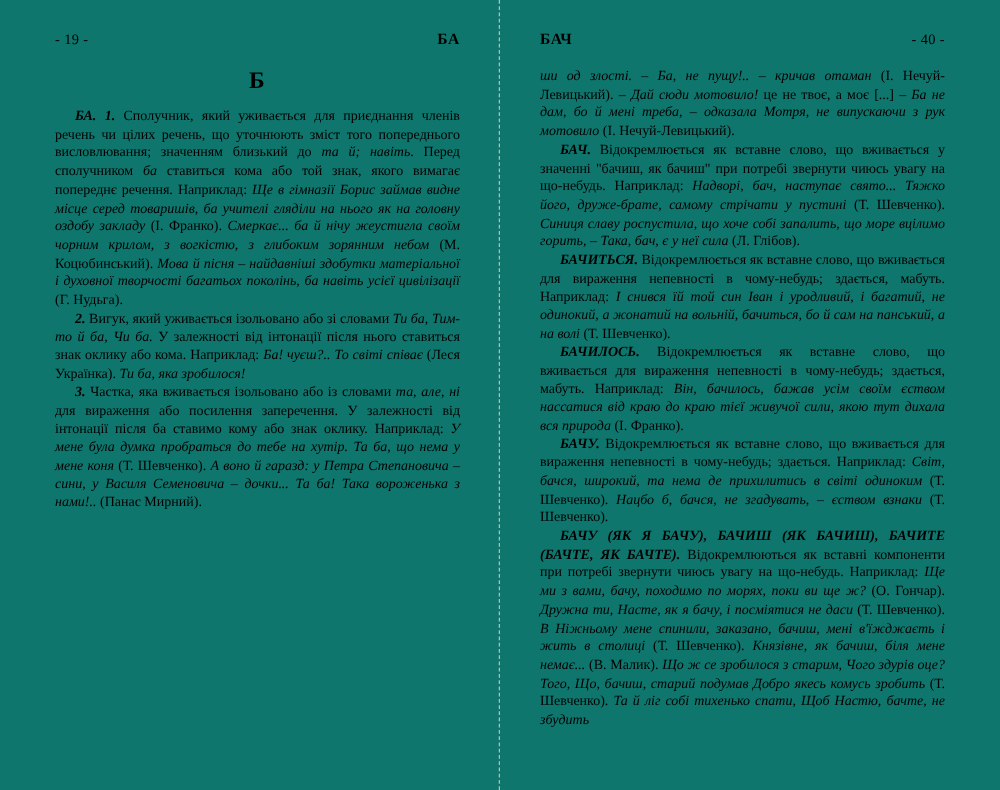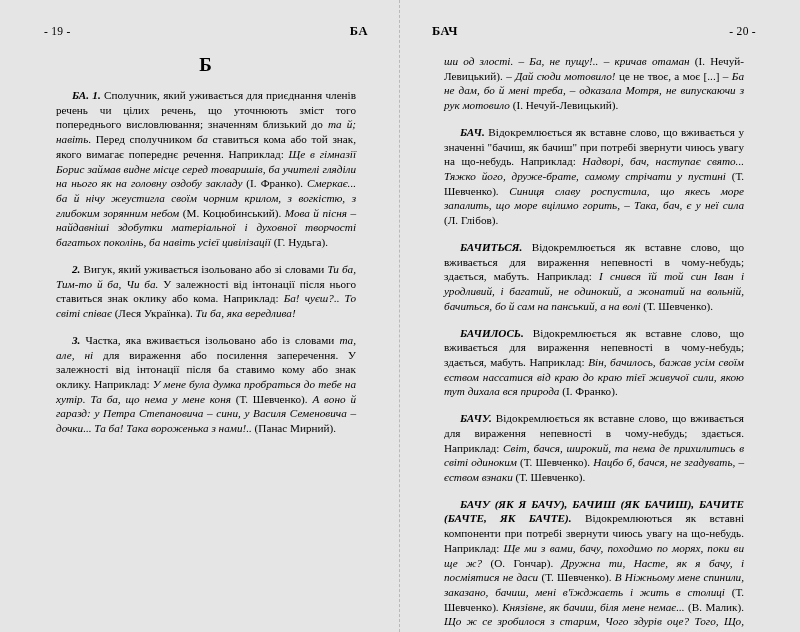--- a/index.html
+++ b/index.html
@@ -11,21 +11,21 @@
     width: 800px;
     height: 632px;
     font-family: "Liberation Serif", serif;
     color: #000000;
     overflow: hidden;
   }
   .page {
     position: relative;
     width: 800px;
     height: 632px;
-    background: #e5e5e5;
+    background: #0f766e;
   }
   .spine {
     position: absolute;
     left: 399px;
     top: 0;
     width: 0;
     height: 632px;
     border-left: 1px dashed #b9b9b9;
   }
   .leaf {
@@ -67,21 +67,21 @@
   }
 
   .col {
     font-size: 11.2px;
     line-height: 1.315;
     text-align: justify;
     text-justify: inter-word;
     hyphens: manual;
   }
   .col p {
-    margin: 12px;
+    margin: 0;
     text-indent: 16px;
   }
   .col p.noindent {
     text-indent: 0;
   }
   b.hw {
     font-weight: bold;
     font-style: italic;
   }
   i {
@@ -99,35 +99,35 @@
     <div class="runhead runhead-left">
       <span class="folio">- 19 -</span>
       <span class="rh-spacer"></span>
       <span class="rh-word">БА</span>
     </div>
 
     <div class="big-letter">Б</div>
 
     <div class="col">
       <p><b class="hw">БА. 1.</b> Сполучник, який уживається для приєднання членів речень чи цілих речень, що уточнюють зміст того попереднього висловлювання; значенням близький до <i>та й; навіть</i>. Перед сполучником <i>ба</i> ставиться кома або той знак, якого вимагає попереднє речення. Наприклад: <i>Ще в гімназії Борис займав видне місце серед товаришів, ба учителі гляділи на нього як на головну оздобу закладу</i> (І. Франко). <i>Смеркає... ба й нічу жеустигла своїм чорним крилом, з вогкістю, з глибоким зорянним небом</i> (М. Коцюбинський). <i>Мова й пісня – найдавніші здобутки матеріальної і духовної творчості багатьох поколінь, ба навіть усієї цивілізації</i> (Г. Нудьга).</p>
-      <p><b class="hw">2.</b> Вигук, який уживається ізольовано або зі словами <i>Ти ба, Тим-то й ба, Чи ба.</i> У залежності від інтонації після нього ставиться знак оклику або кома. Наприклад: <i>Ба! чуєш?.. То світі співає</i> (Леся Українка). <i>Ти ба, яка вередлива!</i></p>
+      <p><b class="hw">2.</b> Вигук, який уживається ізольовано або зі словами <i>Ти ба, Тим-то й ба, Чи ба.</i> У залежності від інтонації після нього ставиться знак оклику або кома. Наприклад: <i>Ба! чуєш?.. То світі співає</i> (Леся Українка). <i>Ти ба, яка зробилося!</i></p>
       <p><b class="hw">3.</b> Частка, яка вживається ізольовано або із словами <i>та, але, ні</i> для вираження або посилення заперечення. У залежності від інтонації після ба ставимо кому або знак оклику. Наприклад: <i>У мене була думка пробраться до тебе на хутір. Та ба, що нема у мене коня</i> (Т. Шевченко). <i>А воно й гаразд: у Петра Степановича – сини, у Василя Семеновича – дочки... Та ба! Така вороженька з нами!..</i> (Панас Мирний).</p>
     </div>
   </div>
 
   <div class="leaf leaf-right">
     <div class="runhead runhead-right">
       <span class="rh-word">БАЧ</span>
       <span class="rh-spacer"></span>
-      <span class="folio">- 20 -</span>
+      <span class="folio">- 40 -</span>
     </div>
 
     <div class="col">
       <p class="noindent"><i>ши од злості. – Ба, не пущу!.. – кричав отаман</i> (І. Нечуй-Левицький). – <i>Дай сюди мотовило!</i> це не твоє, а моє [...] – <i>Ба не дам, бо й мені треба, – одказала Мотря, не випускаючи з рук мотовило</i> (І. Нечуй-Левицький).</p>
-      <p><b class="hw">БАЧ.</b> Відокремлюється як вставне слово, що вживається у значенні "бачиш, як бачиш" при потребі звернути чиюсь увагу на що-небудь. Наприклад: <i>Надворі, бач, наступає свято... Тяжко його, друже-брате, самому стрічати у пустині</i> (Т. Шевченко). <i>Синиця славу роспустила, що якесь море запалить, що море вцілимо горить, – Така, бач, є у неї сила</i> (Л. Глібов).</p>
+      <p><b class="hw">БАЧ.</b> Відокремлюється як вставне слово, що вживається у значенні "бачиш, як бачиш" при потребі звернути чиюсь увагу на що-небудь. Наприклад: <i>Надворі, бач, наступає свято... Тяжко його, друже-брате, самому стрічати у пустині</i> (Т. Шевченко). <i>Синиця славу роспустила, що хоче собі запалить, що море вцілимо горить, – Така, бач, є у неї сила</i> (Л. Глібов).</p>
       <p><b class="hw">БАЧИТЬСЯ.</b> Відокремлюється як вставне слово, що вживається для вираження непевності в чому-небудь; здається, мабуть. Наприклад: <i>І снився їй той син Іван і уродливий, і багатий, не одинокий, а жонатий на вольній, бачиться, бо й сам на панський, а на волі</i> (Т. Шевченко).</p>
       <p><b class="hw">БАЧИЛОСЬ.</b> Відокремлюється як вставне слово, що вживається для вираження непевності в чому-небудь; здається, мабуть. Наприклад: <i>Він, бачилось, бажав усім своїм єством нассатися від краю до краю тієї живучої сили, якою тут дихала вся природа</i> (І. Франко).</p>
       <p><b class="hw">БАЧУ.</b> Відокремлюється як вставне слово, що вживається для вираження непевності в чому-небудь; здається. Наприклад: <i>Світ, бачся, широкий, та нема де прихилитись в світі одиноким</i> (Т. Шевченко). <i>Нацбо б, бачся, не згадувать, – єством взнаки</i> (Т. Шевченко).</p>
       <p><b class="hw">БАЧУ (ЯК Я БАЧУ), БАЧИШ (ЯК БАЧИШ), БАЧИТЕ (БАЧТЕ, ЯК БАЧТЕ).</b> Відокремлюються як вставні компоненти при потребі звернути чиюсь увагу на що-небудь. Наприклад: <i>Ще ми з вами, бачу, походимо по морях, поки ви ще ж?</i> (О. Гончар). <i>Дружна ти, Насте, як я бачу, і посміятися не даси</i> (Т. Шевченко). <i>В Ніжньому мене спинили, заказано, бачиш, мені в'їжджаєть і жить в столиці</i> (Т. Шевченко). <i>Князівне, як бачиш, біля мене немає...</i> (В. Малик). <i>Що ж се зробилося з старим, Чого здурів оце? Того, Що, бачиш, старий подумав Добро якесь комусь зробить</i> (Т. Шевченко). <i>Та й ліг собі тихенько спати, Щоб Настю, бачте, не збудить</i></p>
     </div>
   </div>
 
 </div>
 
 </body></html>

